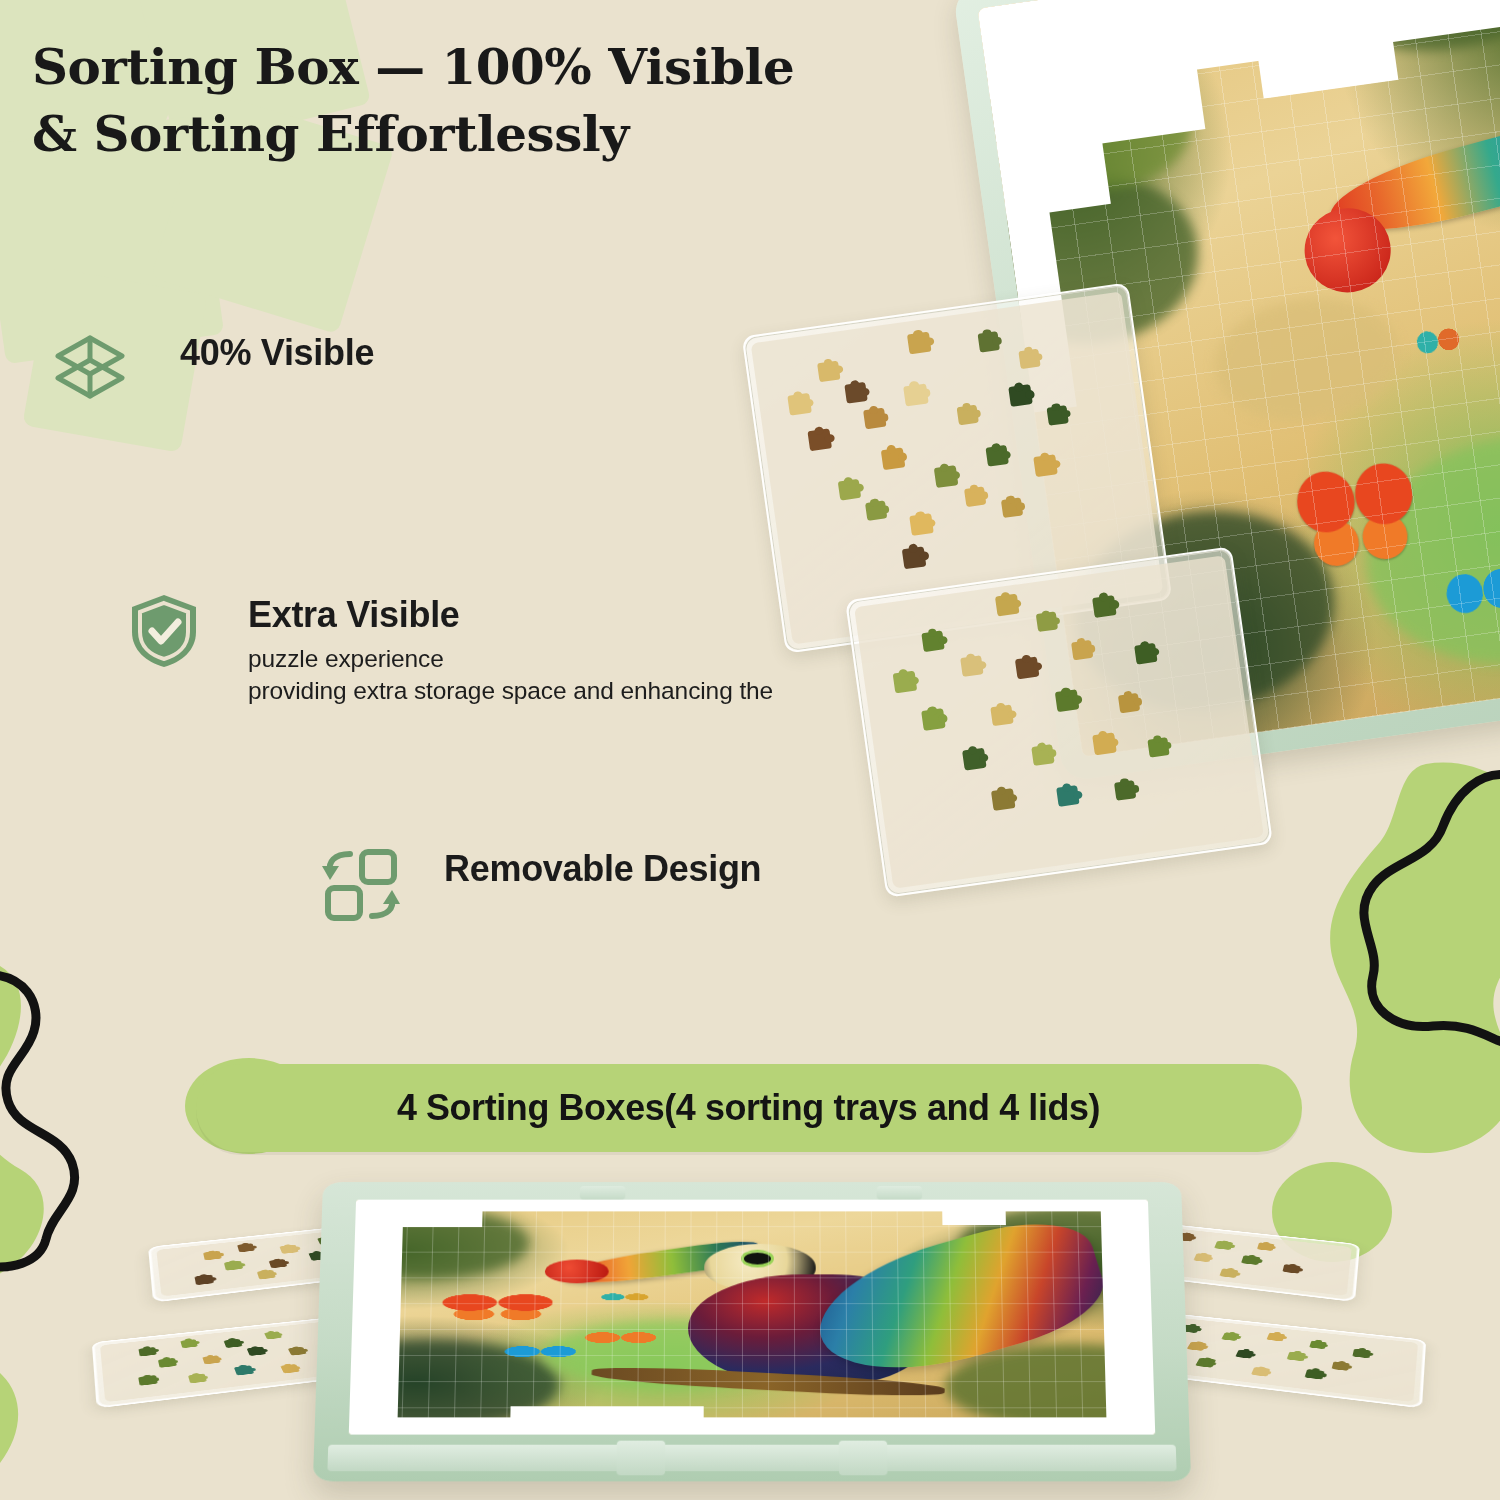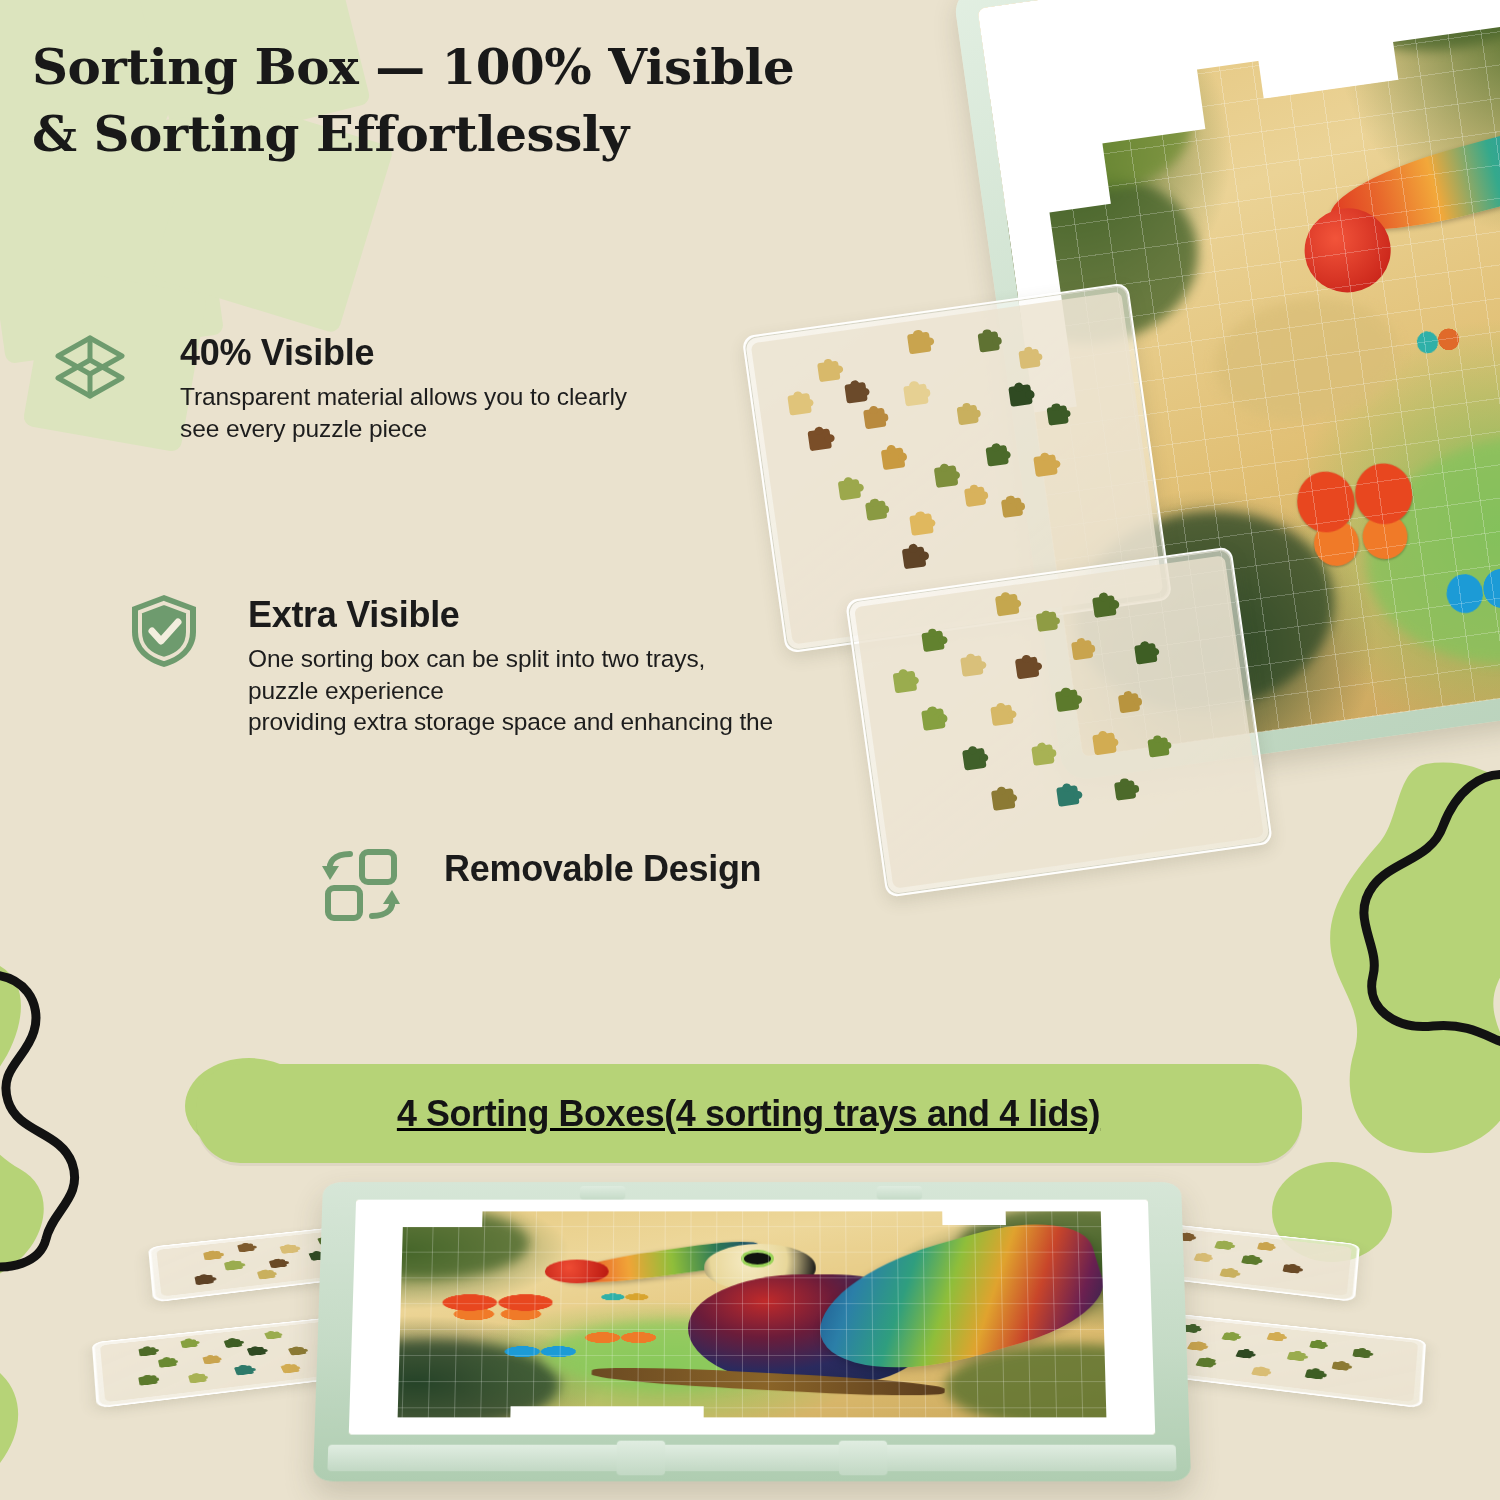--- a/index.html
+++ b/index.html
@@ -60,26 +60,25 @@
   #feature-1 { left:128px; top:592px;  }
   #feature-1 .f-text { margin-left:48px; margin-top:4px; }
   #feature-2 { left:322px; top:848px;text-align:right;  }
   #feature-2 .f-text { margin-left:44px; margin-top:2px; }
   #feature-2 .f-desc { font-size:24px; margin-top:8px; }
 
   
   .banner {
     position:absolute;
     left:196px; top:1064px;
-    width:1106px; height:99px;
+    width:1106px; height:88px;
     background:#B6D377;
     border-radius:44px;
     display:flex; align-items:center; justify-content:center;
     box-shadow:0 3px 0 rgba(0,0,0,0.05);
-    text-decoration:underline;
   }
   .banner-text {
     font-size:37px;
     font-weight:700;
     color:#141414;
     letter-spacing:-0.4px;
     transform:scaleX(0.97);
   }
 
   
@@ -223,39 +222,34 @@
     <span class="f-icon">
       <svg width="76" height="76" viewBox="0 0 76 76" fill="none">
         <path d="M38 8 L70 26 L38 44 L6 26 Z" stroke="#6E9B6E" stroke-width="5" stroke-linejoin="round"></path>
         <path d="M38 30 L70 48 L38 66 L6 48 Z" stroke="#6E9B6E" stroke-width="5" stroke-linejoin="round"></path>
         <path d="M38 8 L38 30" stroke="#6E9B6E" stroke-width="5" stroke-linecap="round"></path>
         <path d="M38 44 L38 66" stroke="#6E9B6E" stroke-width="5" stroke-linecap="round"></path>
       </svg>
     </span>
     <div class="f-text">
       <div class="f-title">40% Visible</div>
-      <div class="f-desc">
-        <div>Transparent material allows you to clearly</div>
-        <div>see every puzzle piece</div>
-      </div>
     </div>
   </div>
 
   <div class="feature" id="feature-1">
     <span class="f-icon">
       <svg width="72" height="78" viewBox="0 0 72 78" fill="none">
         <path d="M36 3 L68 15 V40 C68 58 54 70 36 75 C18 70 4 58 4 40 V15 Z" fill="#6E9B6E"></path>
         <path d="M36 11 L60 20 V40 C60 54 50 63 36 67 C22 63 12 54 12 40 V20 Z" fill="none" stroke="#EAE2CE" stroke-width="4"></path>
         <path d="M24 39 L33 49 L50 30" stroke="#F3EEDE" stroke-width="7" stroke-linecap="round" stroke-linejoin="round" fill="none"></path>
       </svg>
     </span>
     <div class="f-text">
       <div class="f-title">Extra Visible</div>
       <div class="f-desc">
-        <div>One sorting box can be split into two trays,</div>
         <div>puzzle experience</div>
         <div>providing extra storage space and enhancing the</div>
       </div>
     </div>
   </div>
 
   <div class="feature" id="feature-2">
     <span class="f-icon">
       <svg width="78" height="74" viewBox="0 0 78 74" fill="none">
         <rect x="40" y="4" width="32" height="30" rx="6" stroke="#6E9B6E" stroke-width="6"></rect>

